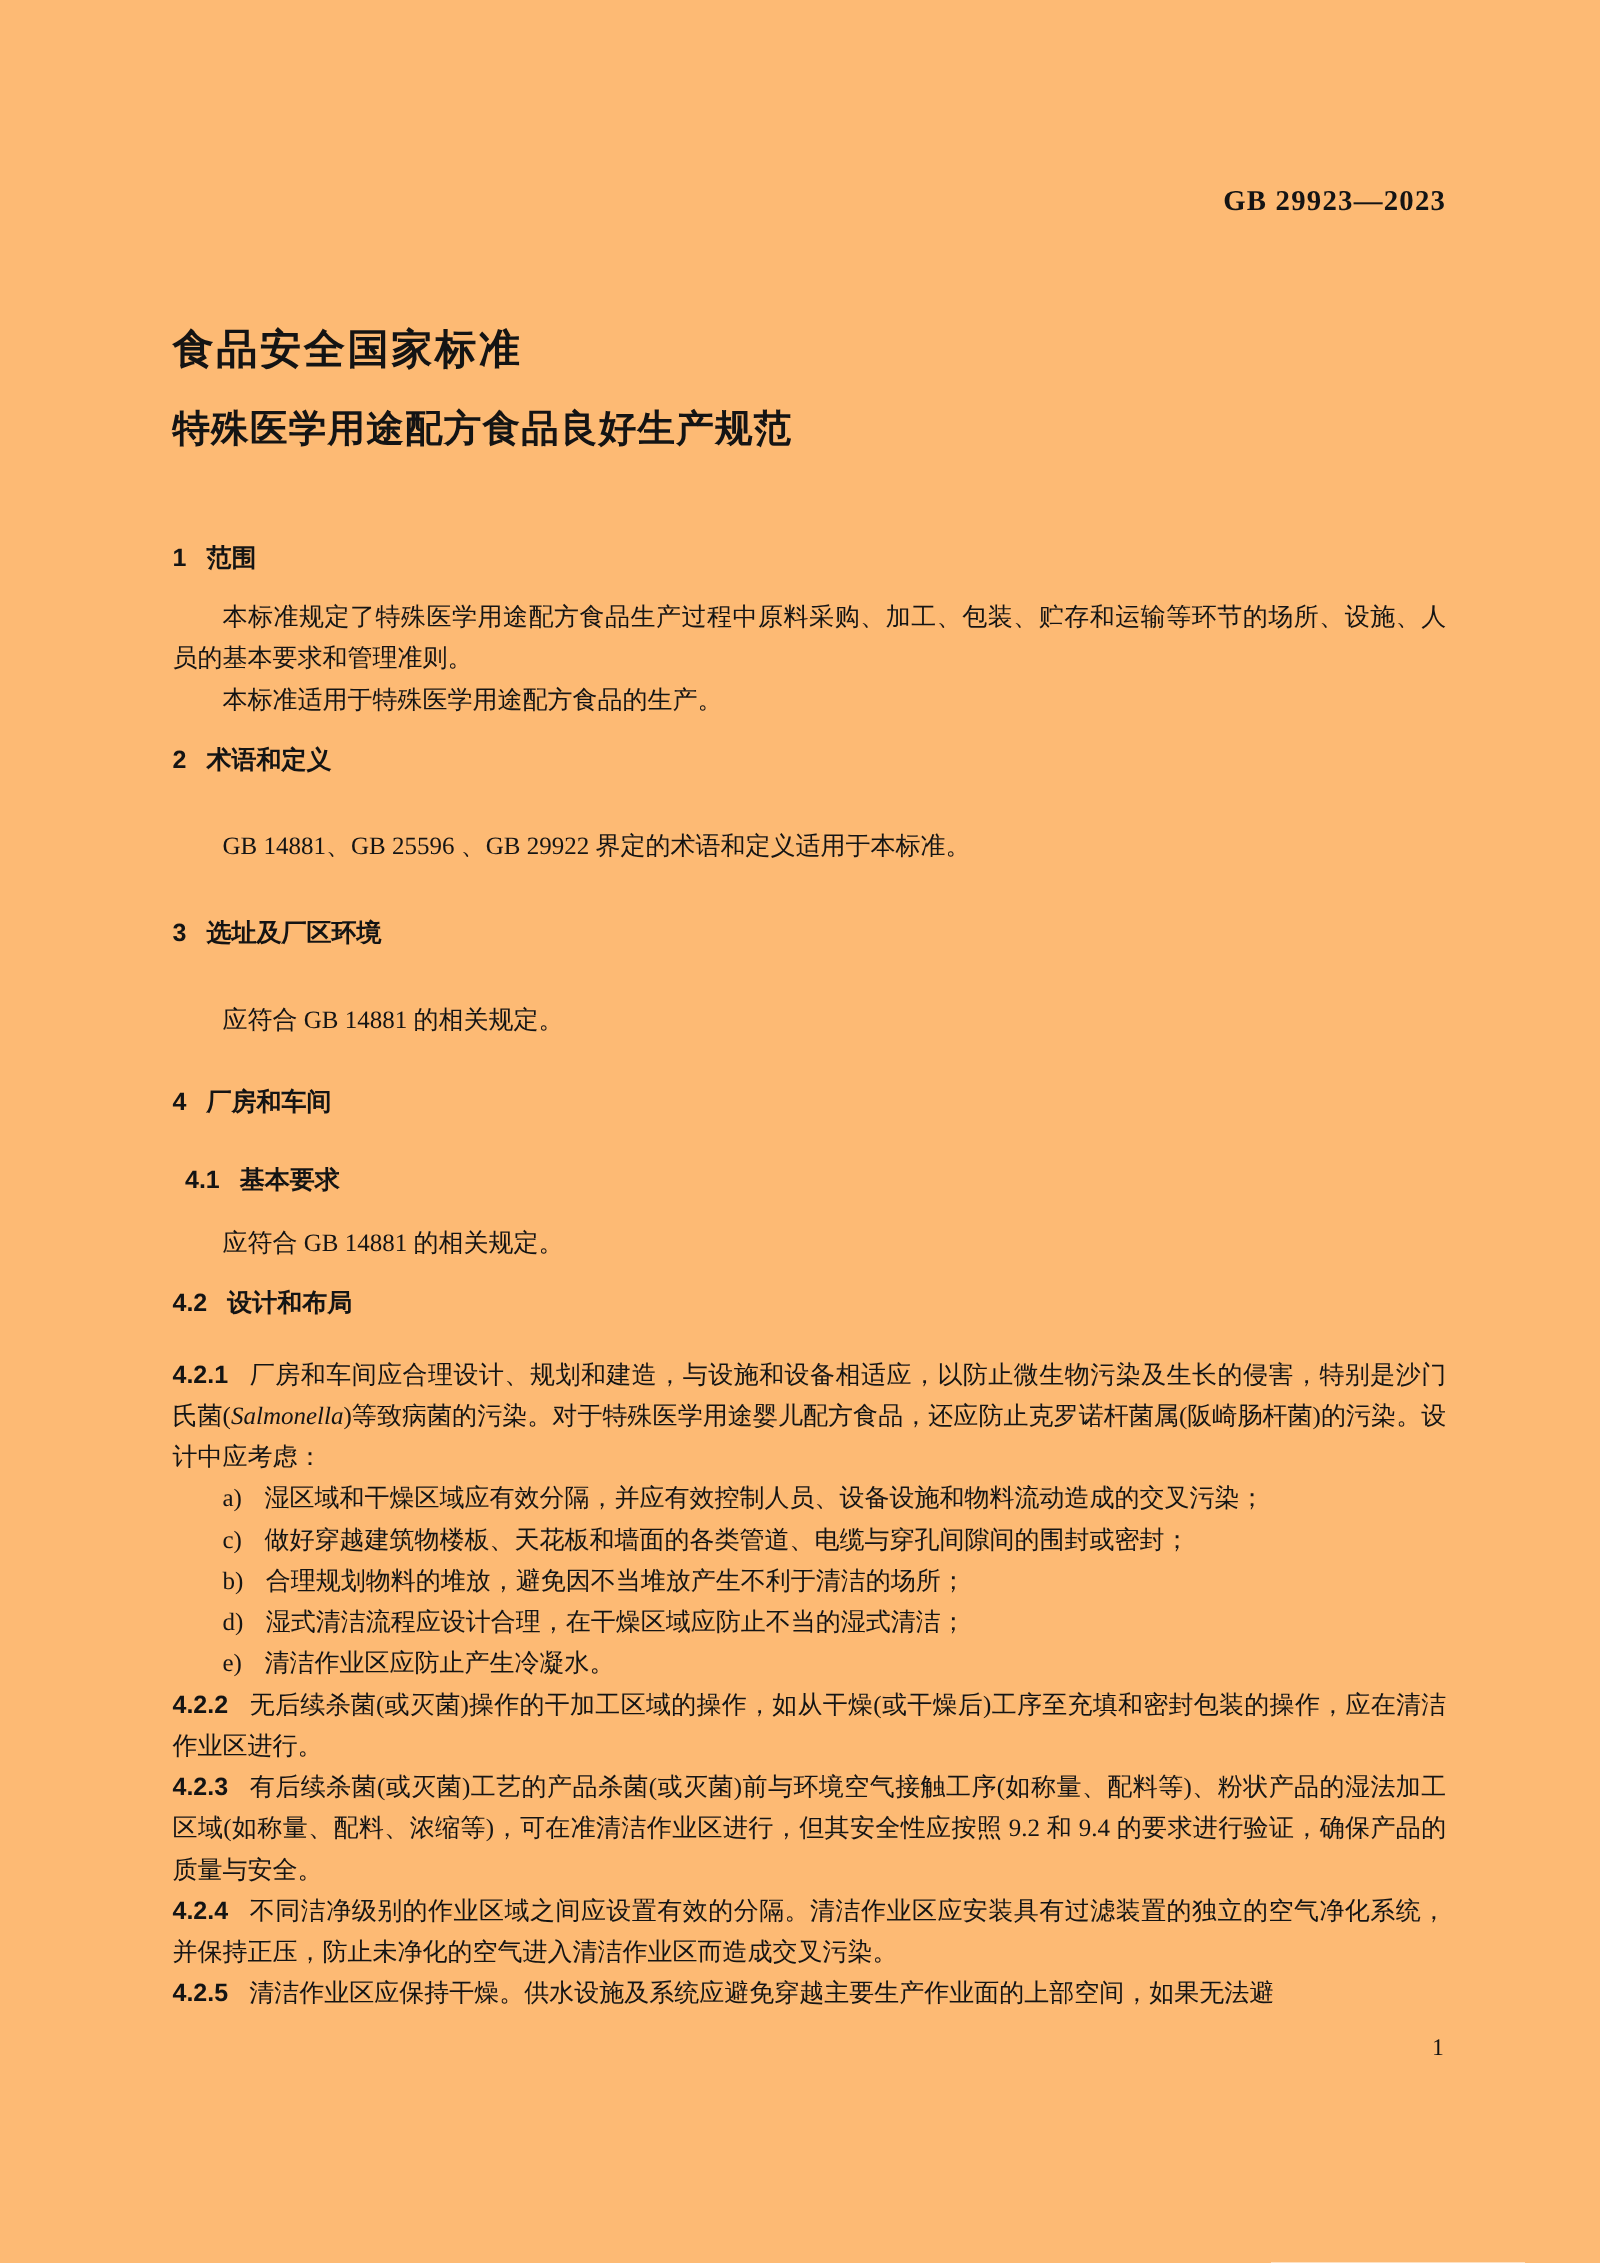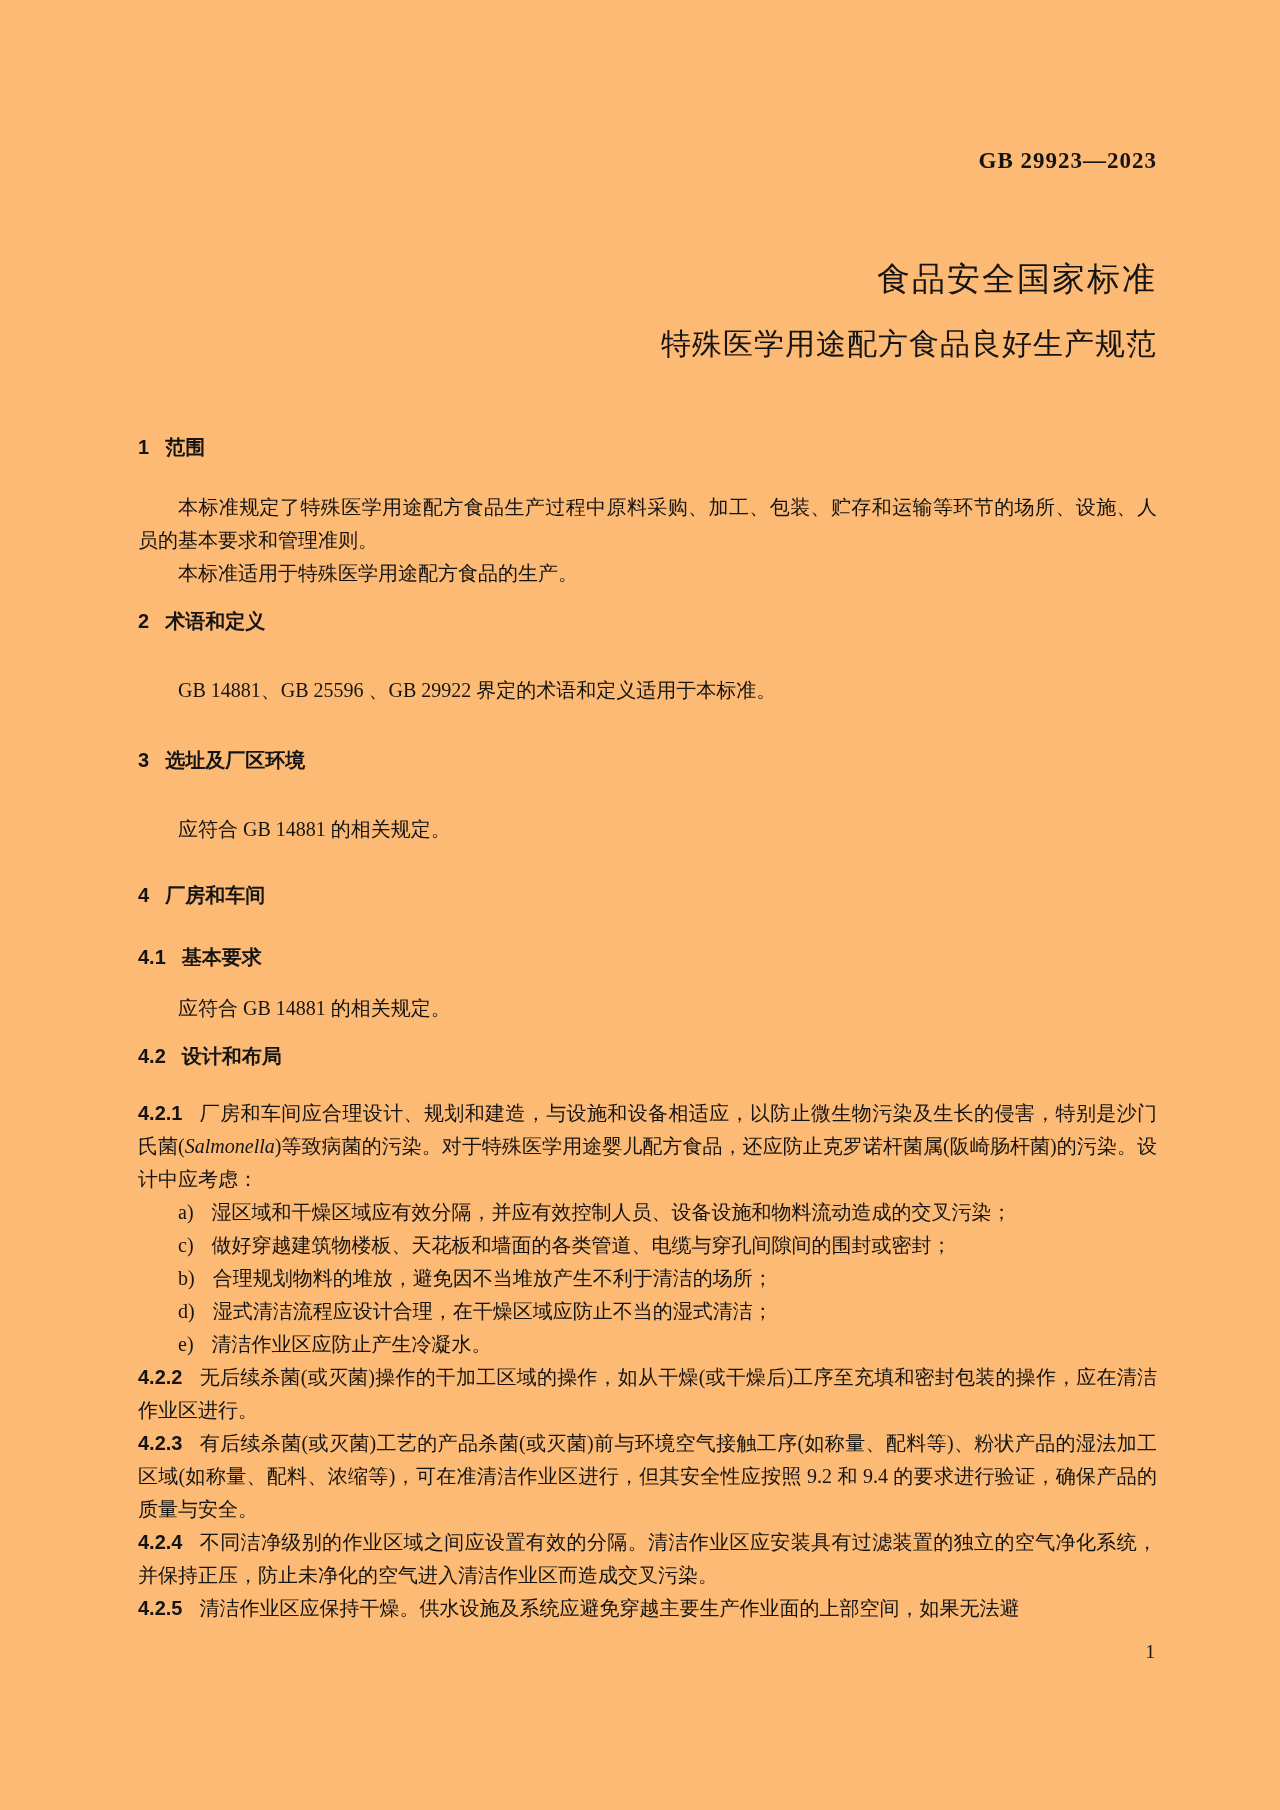--- a/index.html
+++ b/index.html
@@ -21,23 +21,23 @@
   }
   .std-code {
     text-align: right;
     font-family: "Liberation Serif", "DejaVu Serif", serif;
     font-weight: 700;
     font-size: 23px;
     line-height: 26px;
     letter-spacing: 1px;
   }
   .doc-title {
-    text-align: right;
+    text-align: left;
     font-family: "Liberation Sans", "DejaVu Sans", sans-serif;
-    font-weight: 400;
+    font-weight: 700;
   }
   .doc-title.line1 { margin-top: 86px; font-size: 33px; line-height: 38px; letter-spacing: 2px; }
   .doc-title.line2 { margin-top: 28px; font-size: 30px; line-height: 36px; letter-spacing: 1px; }
   .sec-h {
     font-family: "Liberation Sans", "DejaVu Sans", sans-serif;
     font-weight: 700;
     font-size: 20px;
     line-height: 26px;
   }
   .sec-h .no { display: inline-block; margin-right: 0.8em; }
@@ -56,27 +56,27 @@
   .italic-term { font-style: italic; }
   .list-item {
     font-size: 20px;
     line-height: 33px;
     padding-left: 40px;
     text-align: justify;
     margin: 0;
   }
   .li-label { margin-right: 0.9em; }
   .mt-h1   { margin-top: 72px; }
-  .mt-p1   { margin-top: 31px; }
+  .mt-p1   { margin-top: 18px; }
   .mt-h2   { margin-top: 18px; }
   .mt-p2   { margin-top: 40px; }
   .mt-h3   { margin-top: 40px; }
   .mt-p3   { margin-top: 40px; }
   .mt-h4   { margin-top: 36px; }
-  .mt-h41  { margin-top: 36px; }
+  .mt-h41  { margin-top: 36px; margin-left: 10px; }
   .mt-p41  { margin-top: 22px; }
   .mt-h42  { margin-top: 18px; }
   .mt-c421 { margin-top: 28px; }
   .page-num {
     margin-top: 14px;
     text-align: right;
     font-size: 19px;
     line-height: 26px;
     padding-right: 2px;
   }

